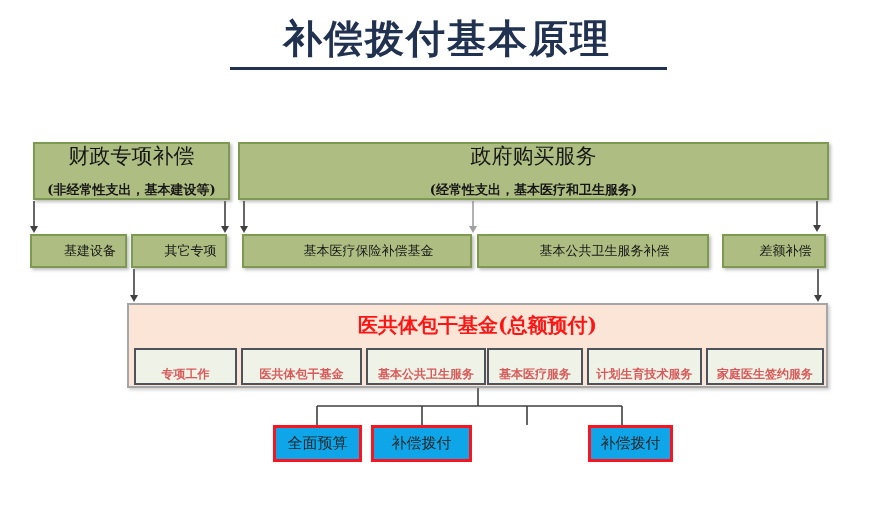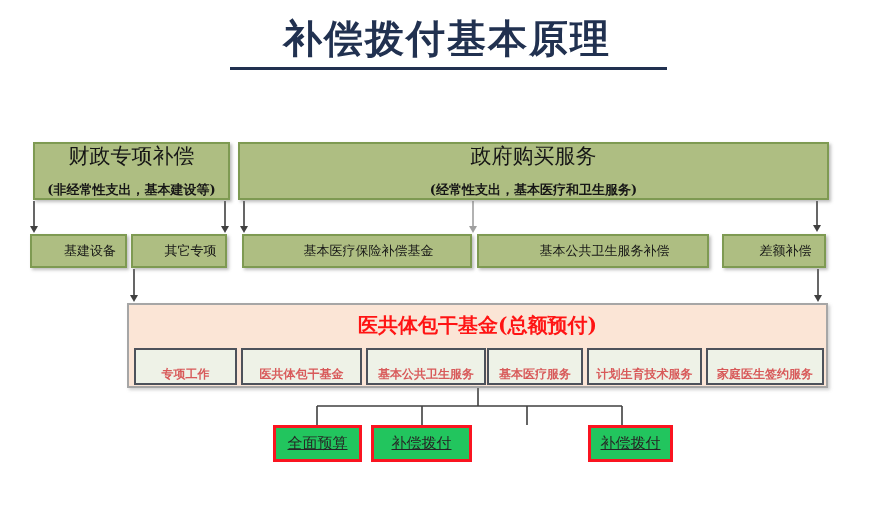--- a/index.html
+++ b/index.html
@@ -33,22 +33,22 @@
     color:#ff1414;font-weight:bold;font-size:20px;
   }
   .ibox{
     position:absolute;top:348px;height:37px;box-sizing:border-box;
     background:#eef2e7;border:2px solid #4d525b;
     color:#d85a5a;font-weight:bold;font-size:12px;
     display:flex;align-items:flex-end;justify-content:center;text-align:center;
   }
   .rbox{
     position:absolute;top:425px;height:37px;box-sizing:border-box;
-    background:#22c55e;border:3px solid #fa1420;color:#262626;font-size:15px;
-    display:flex;align-items:center;justify-content:center;text-decoration:underline;
+    background:#0ea5e9;border:3px solid #fa1420;color:#262626;font-size:15px;
+    display:flex;align-items:center;justify-content:center;
   }
   .connectors{position:absolute;left:0;top:0;pointer-events:none;}
 </style>
 </head>
 <body>
 
 <div class="canvas">
 
   <h1 class="page-title">补偿拨付基本原理</h1>
   <div class="title-underline"></div>

